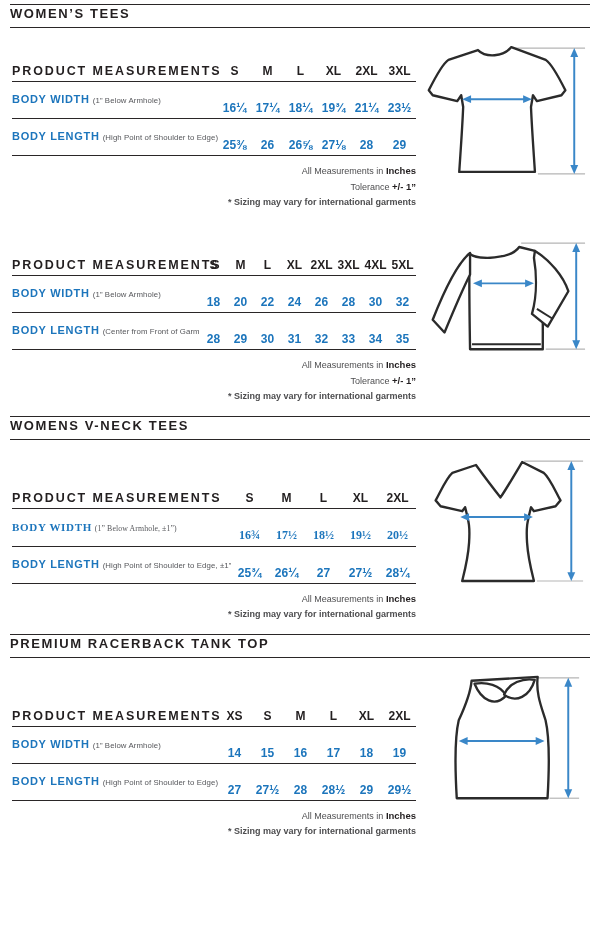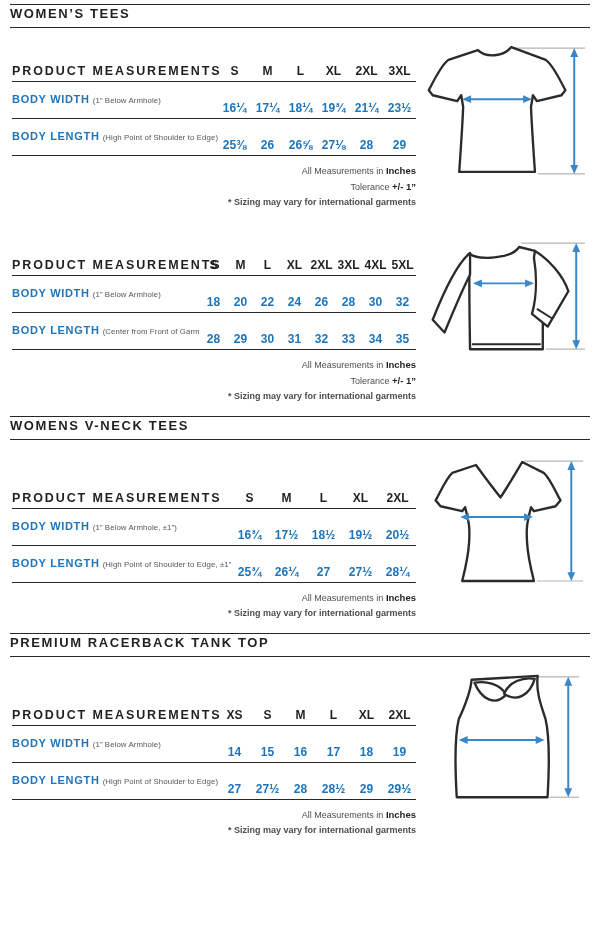--- a/index.html
+++ b/index.html
@@ -177,21 +177,21 @@
       <div class="left">
         <div class="mtable">
               <div class="trow thead" style="grid-template-columns: minmax(0px, 1fr) repeat(5, 37px);">
                 <div class="tlabel-h">PRODUCT MEASUREMENTS</div>
                 <div class="tsize">S</div>
                 <div class="tsize">M</div>
                 <div class="tsize">L</div>
                 <div class="tsize">XL</div>
                 <div class="tsize">2XL</div>
               </div>
-              <div class="trow" style="grid-template-columns: minmax(0px, 1fr) repeat(5, 37px);">
+              <div class="trow" style="grid-template-columns: minmax(0px, 1fr) repeat(5, 37px); font-family: Liberation Serif, serif;">
                 <div class="tlabel"><b>BODY WIDTH</b> <span class="note">(1” Below Armhole, ±1”)</span></div>
                 <div class="tval">16¾</div>
                 <div class="tval">17½</div>
                 <div class="tval">18½</div>
                 <div class="tval">19½</div>
                 <div class="tval">20½</div>
               </div>
               <div class="trow" style="grid-template-columns: minmax(0px, 1fr) repeat(5, 37px);">
                 <div class="tlabel"><b>BODY LENGTH</b> <span class="note">(High Point of Shoulder to Edge, ±1”)</span></div>
                 <div class="tval">25¾</div>

